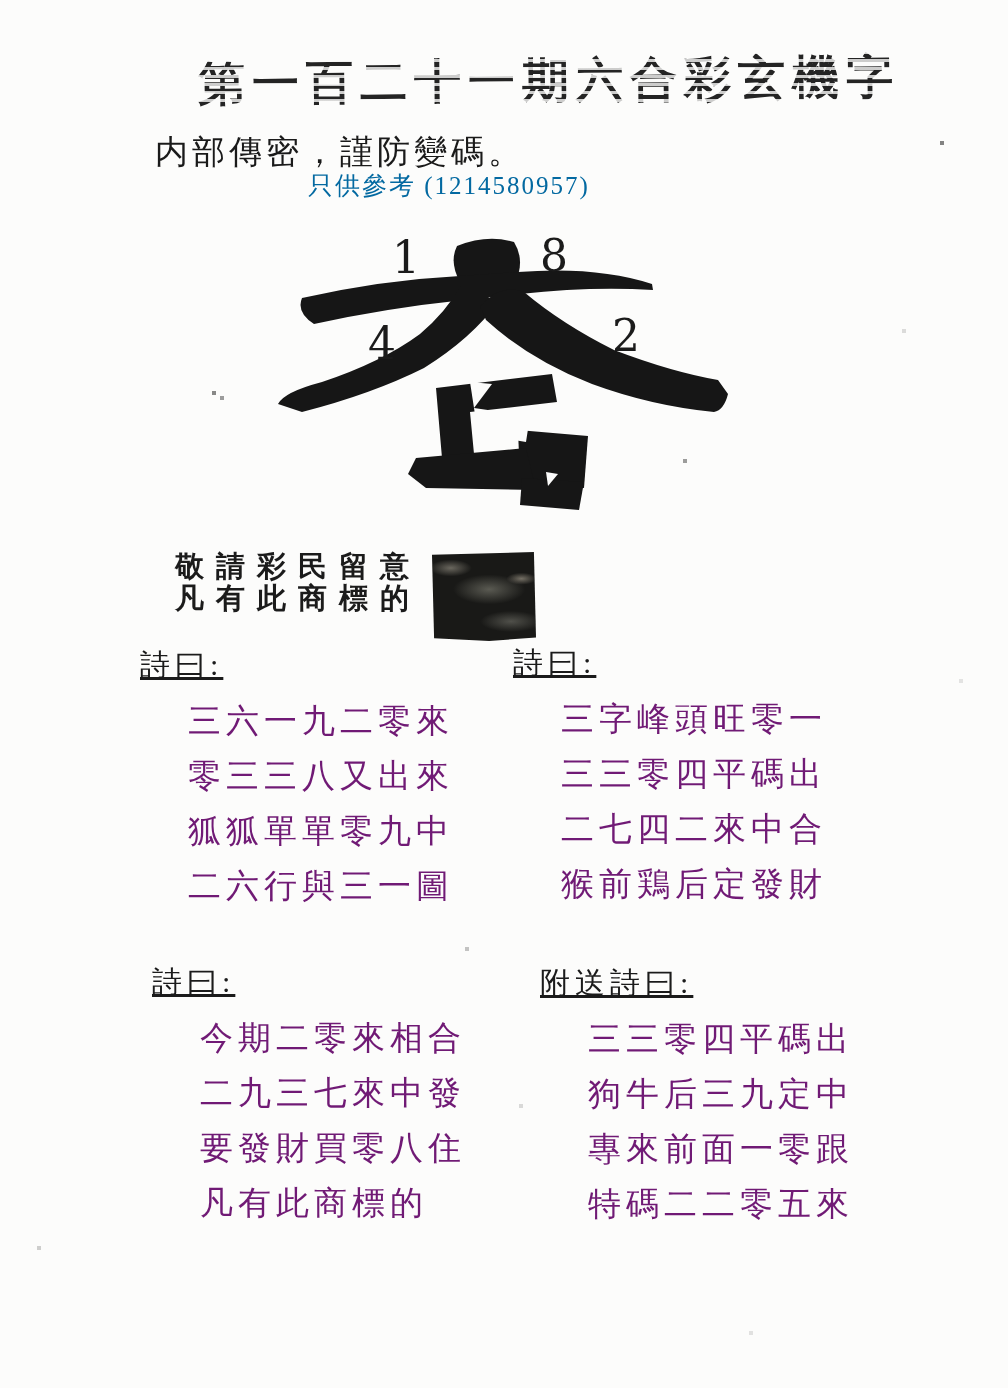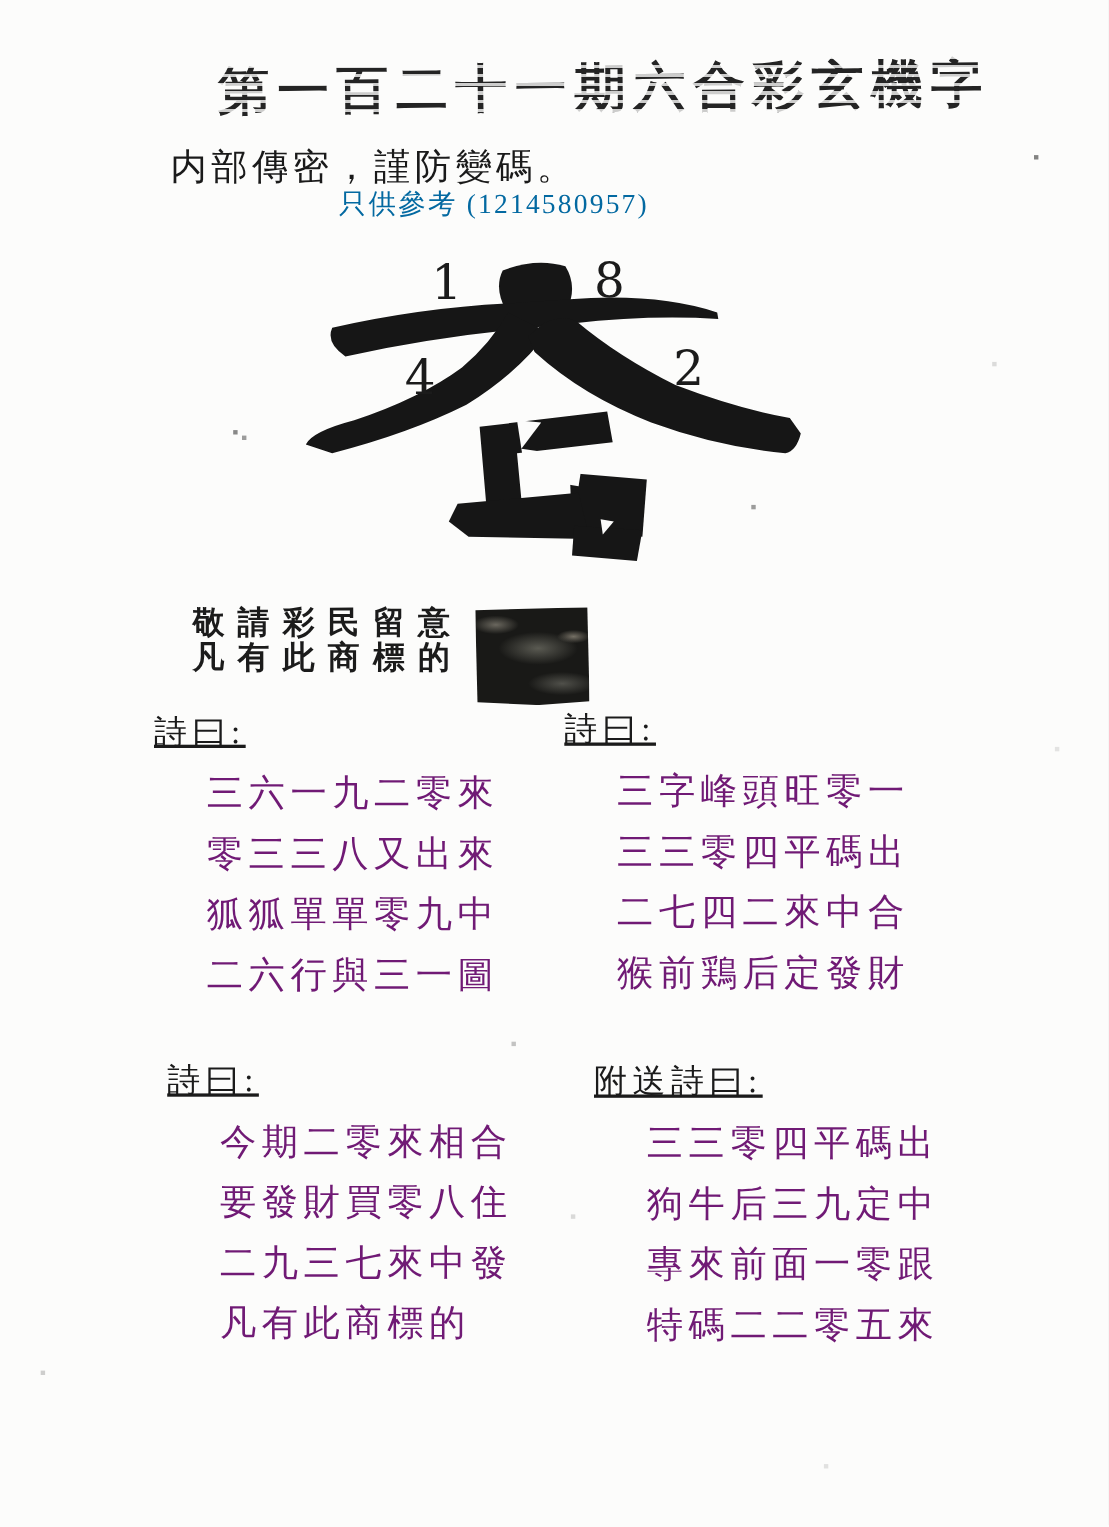--- a/index.html
+++ b/index.html
@@ -157,22 +157,22 @@
       <div class="poem-line">三三零四平碼出</div>
       <div class="poem-line">二七四二來中合</div>
       <div class="poem-line">猴前鶏后定發財</div>
     </div>
   </div>
 
   <div class="poem poem-2">
     <div class="poem-label">詩曰:</div>
     <div class="poem-lines">
       <div class="poem-line">今期二零來相合</div>
+      <div class="poem-line">二九三七來中發</div>
       <div class="poem-line">要發財買零八住</div>
-      <div class="poem-line">二九三七來中發</div>
       <div class="poem-line">凡有此商標的</div>
     </div>
   </div>
 
   <div class="poem poem-3">
     <div class="poem-label">附送詩曰:</div>
     <div class="poem-lines">
       <div class="poem-line">三三零四平碼出</div>
       <div class="poem-line">狗牛后三九定中</div>
       <div class="poem-line">專來前面一零跟</div>

